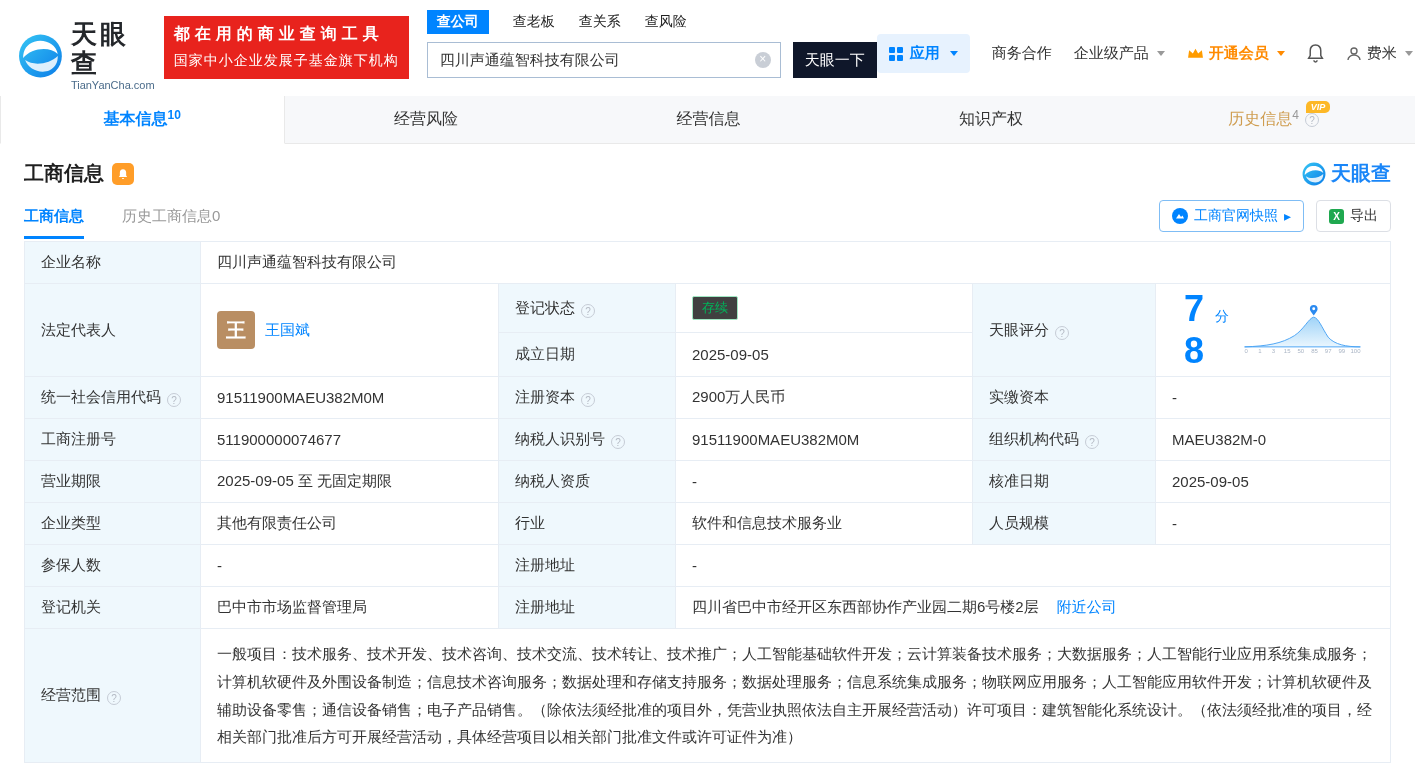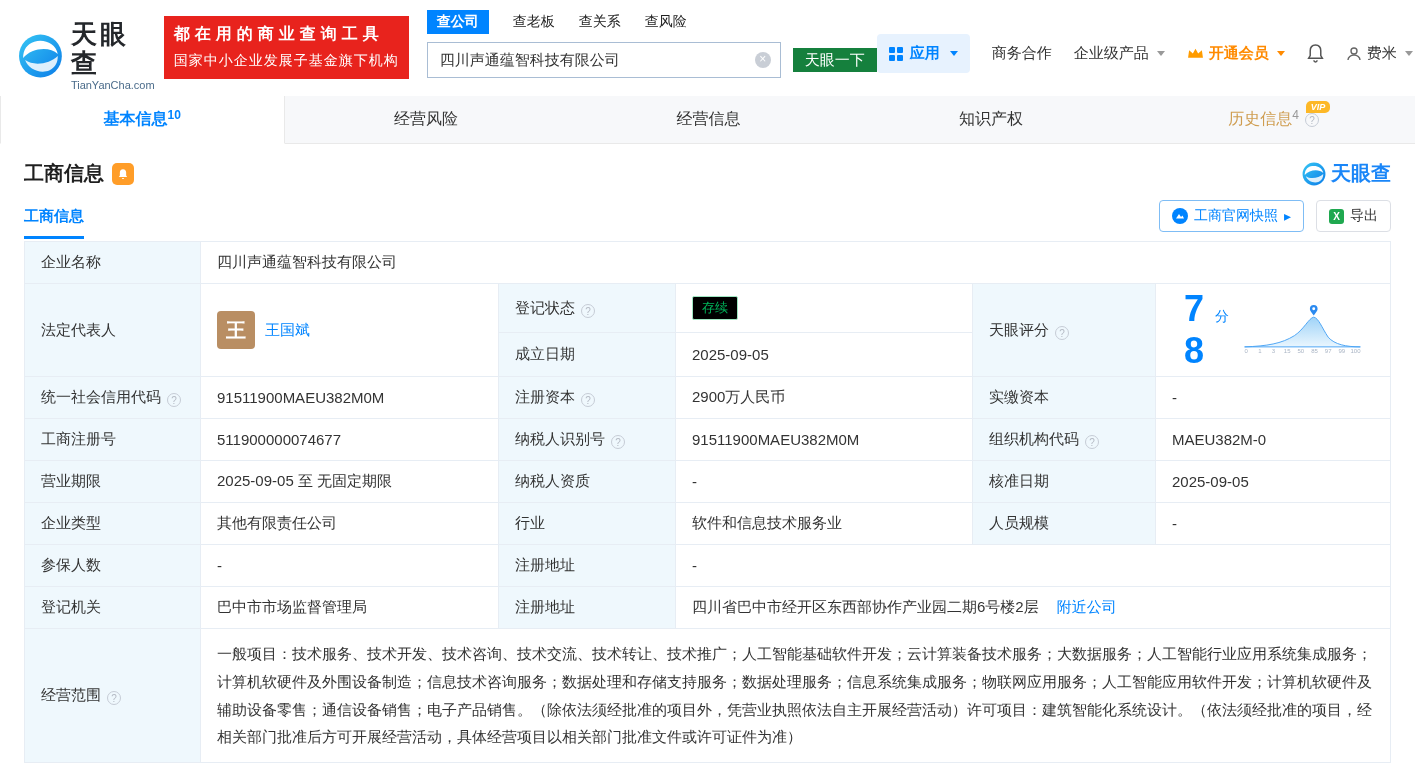--- a/index.html
+++ b/index.html
@@ -20,21 +20,21 @@
   .search-wrap { margin:10px 0 0 18px; }
   .stabs { display:flex; align-items:center; gap:24px; font-size:14px; color:#222; margin-bottom:8px; }
   .stab { cursor:pointer; }
   .stab.active { background:#0084ff; color:#fff; padding:3px 10px; font-weight:bold; }
   .sbox { display:flex; align-items:center; }
   .sinput-wrap { position:relative; }
   .sinput { width:354px; height:36px; border:1px solid #a9bdd4; padding:0 34px 0 12px; font-size:15px; color:#333; outline:none; }
   .clear-icon { position:absolute; right:10px; top:10px; width:16px; height:16px; border-radius:50%;
                 background:#c9ced6; color:#fff; font-size:12px; line-height:15px; text-align:center; cursor:pointer; }
   .clear-icon::before { content:"×"; }
-  .sbtn { margin-left:12px; width:84px; height:24px; background:#15803d; color:#fff; border:none; font-size:15px; cursor:pointer; }
+  .sbtn { margin-left:12px; width:84px; height:36px; background:#0f172a; color:#fff; border:none; font-size:15px; cursor:pointer; }
 
   .topmenu { margin-left:auto; display:flex; align-items:center; gap:22px; margin-top:34px; font-size:15px; white-space:nowrap; }
   .apps-pill { display:flex; align-items:center; gap:7px; background:#e7f2fe; color:#0084ff; font-weight:bold;
                padding:10px 12px; border-radius:4px; cursor:pointer; }
   .grid-icon { display:grid; grid-template-columns:6px 6px; grid-auto-rows:6px; gap:2px; }
   .grid-icon i { background:#0084ff; border-radius:1px; }
   .caret { display:inline-block; width:0; height:0; border-left:4px solid transparent; border-right:4px solid transparent;
            border-top:5px solid currentColor; margin-left:3px; vertical-align:2px; }
   .gray { color:#999; }
   .menu-item { display:flex; align-items:center; gap:5px; color:#333; cursor:pointer; }
@@ -81,21 +81,21 @@
                    vertical-align:middle; word-break:break-all; }
   td.lbl { background:#eff8fd; }
   .q { display:inline-block; width:14px; height:14px; border:1px solid #c6ccd6; border-radius:50%;
        margin-left:6px; vertical-align:-2px; text-align:center; font-size:10px; line-height:13px; color:#b4bac4; cursor:pointer; }
   .q::before { content:"?"; }
   .rep { display:flex; align-items:center; gap:10px; }
   .avatar { display:inline-flex; width:38px; height:38px; background:#b98e63; border-radius:4px; color:#fff;
             font-size:20px; font-weight:bold; align-items:center; justify-content:center; cursor:pointer; }
   .link { color:#0084ff; cursor:pointer; }
   .nearby { margin-left:14px; }
-  .status-badge { display:inline-block; background:#000000; border:1px solid #9fe7c2; color:#00b45a;
+  .status-badge { display:inline-block; background:#404040; border:1px solid #9fe7c2; color:#00b45a;
                   font-size:13px; padding:2px 9px; border-radius:2px; }
   .score-cell { padding:4px 28px !important; }
   .score-wrap { display:flex; align-items:center; gap:14px; }
   .score-num { display:flex; align-items:baseline; color:#0084ff; }
   .score-num .n { font-size:36px; font-weight:bold; }
   .score-num .u { font-size:14px; margin-left:2px; }
   .score-chart text { font-size:7.5px; fill:#a9b4c4; text-anchor:middle; }
   .scope { line-height:1.85; }
 </style>
 </head>
@@ -224,20 +224,23 @@
       <path d="M5,24 C13,14 31,12 39,20 C37,10 26,5 16,8 C9,10 5,16 5,24 Z" fill="#fff"></path>
       <path d="M39,22 C31,30 15,32 7,26 C10,35 22,40 31,36 C37,33 39,28 39,22 Z" fill="#fff" opacity=".85"></path>
     </svg>
     <span>天眼查</span>
   </div>
 </div>
 
 <div class="subrow">
   <div class="subtab active">
     <span>工商信息</span>
+  </div>
+  <div class="subtab">
+    <span>历史工商信息0</span>
   </div>
   <div class="actions">
     <div class="btn btn-snapshot">
       <svg width="16" height="16" viewBox="0 0 16 16">
         <circle cx="8" cy="8" r="8" fill="#0084ff"></circle>
         <path d="M4,10.5 L7,6 L9,9 L10.5,7.5 L12,10.5 Z" fill="#fff"></path>
       </svg>
       <span>工商官网快照</span>
       <span class="arrow-r"></span>
     </div>

